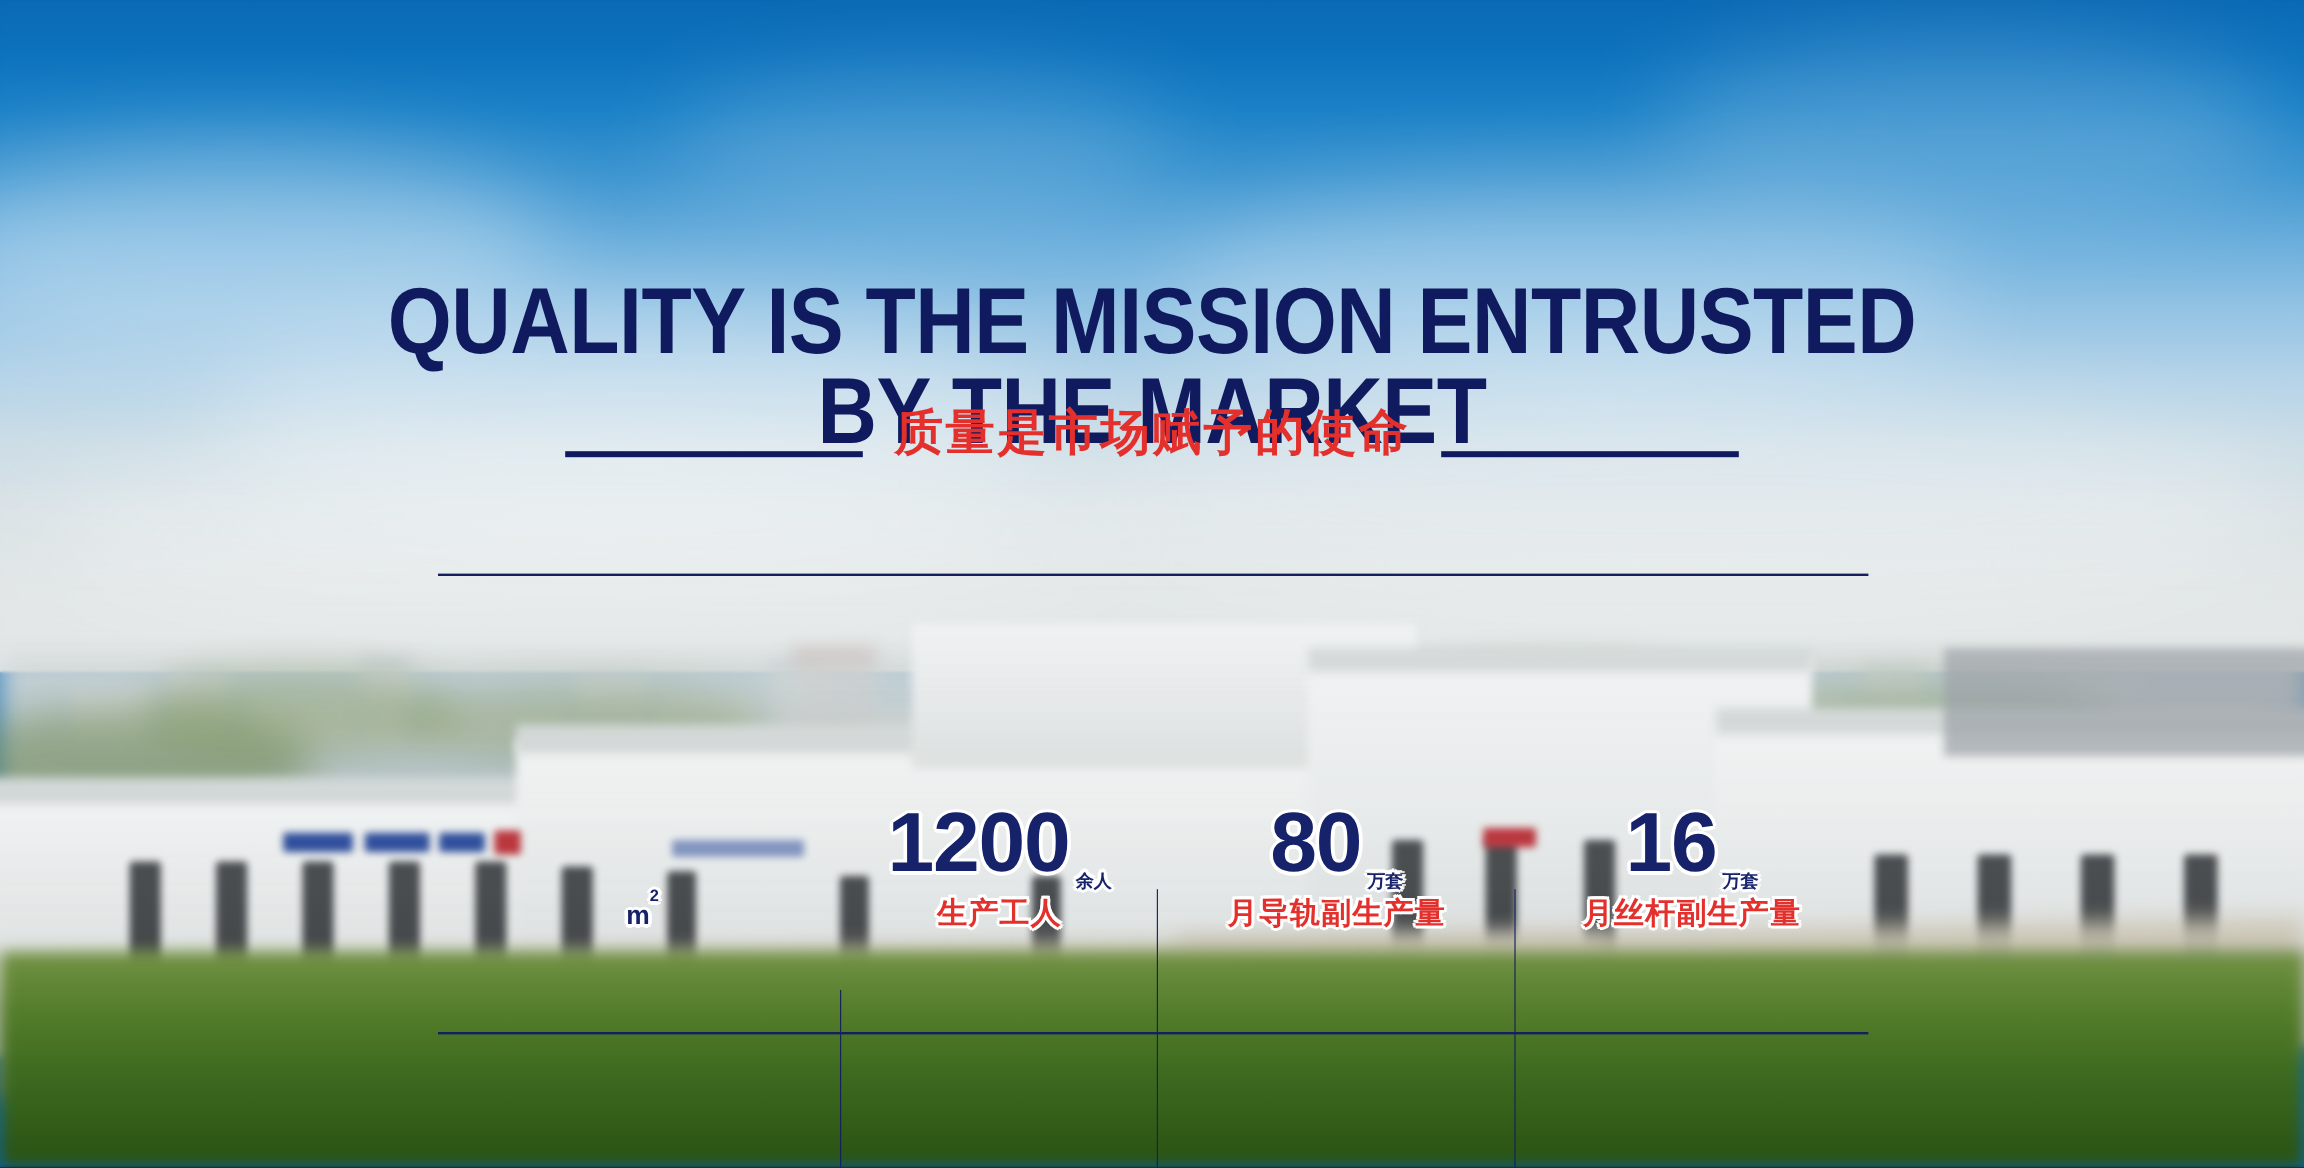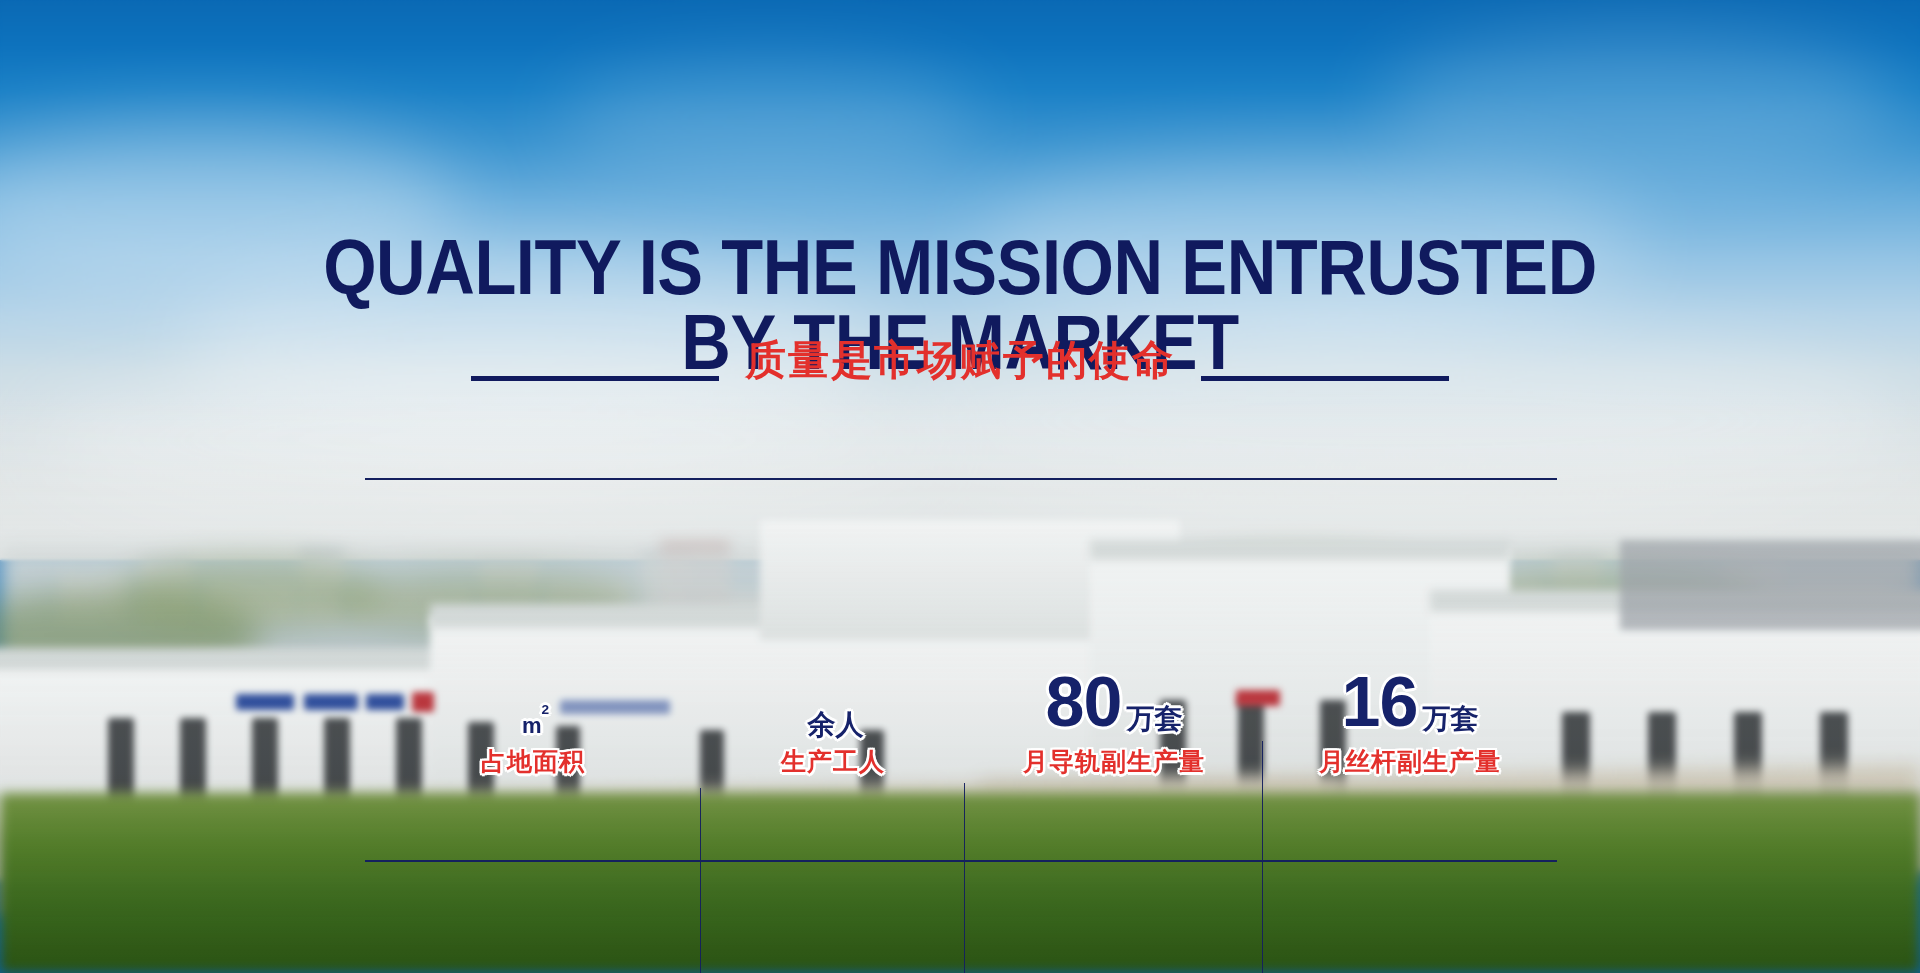--- a/index.html
+++ b/index.html
@@ -290,25 +290,25 @@
       -2px -2px 0 #fff,  2px -2px 0 #fff,
       -2px  2px 0 #fff,  2px  2px 0 #fff,
       -3px  0   0 #fff,  3px  0   0 #fff,
        0   -3px 0 #fff,  0    3px 0 #fff;
   }
   .stat-num {
     font-size: 70px;
     letter-spacing: -1px;
   }
   .stat-unit {
-    font-size: 28px;
+    font-size: 15px;
     font-weight: 700;
     margin-left: 5px;
     position: relative;
-    top: 2px;
+    top: 13px;
     letter-spacing: 0;
   }
   .stat-unit.sup {
     font-size: 22px;
     top: 0;
   }
   .stat-unit.sup sup {
     font-size: 0.62em;
     top: -0.75em;
     position: relative;
@@ -451,26 +451,26 @@
     <div class="stats-panel">
       <div class="panel-rule top"></div>
       <div class="panel-rule bottom"></div>
 
       <div class="stats-row">
 
         <div class="stat s1">
           <div class="stat-value">
             <span class="stat-unit sup"><span>m</span><sup>2</sup></span>
           </div>
-          <div class="stat-label">占地面积</div>
           <div class="stat-divider" style="right:0;"></div>
         </div>
 
         <div class="stat s2">
           <div class="stat-value">
+            <span class="stat-num">1200</span>
             <span class="stat-unit">余人</span>
           </div>
           <div class="stat-label">生产工人</div>
           <div class="stat-divider" style="right:0;"></div>
         </div>
 
         <div class="stat s3">
           <div class="stat-value">
             <span class="stat-num">80</span>
             <span class="stat-unit">万套</span>

